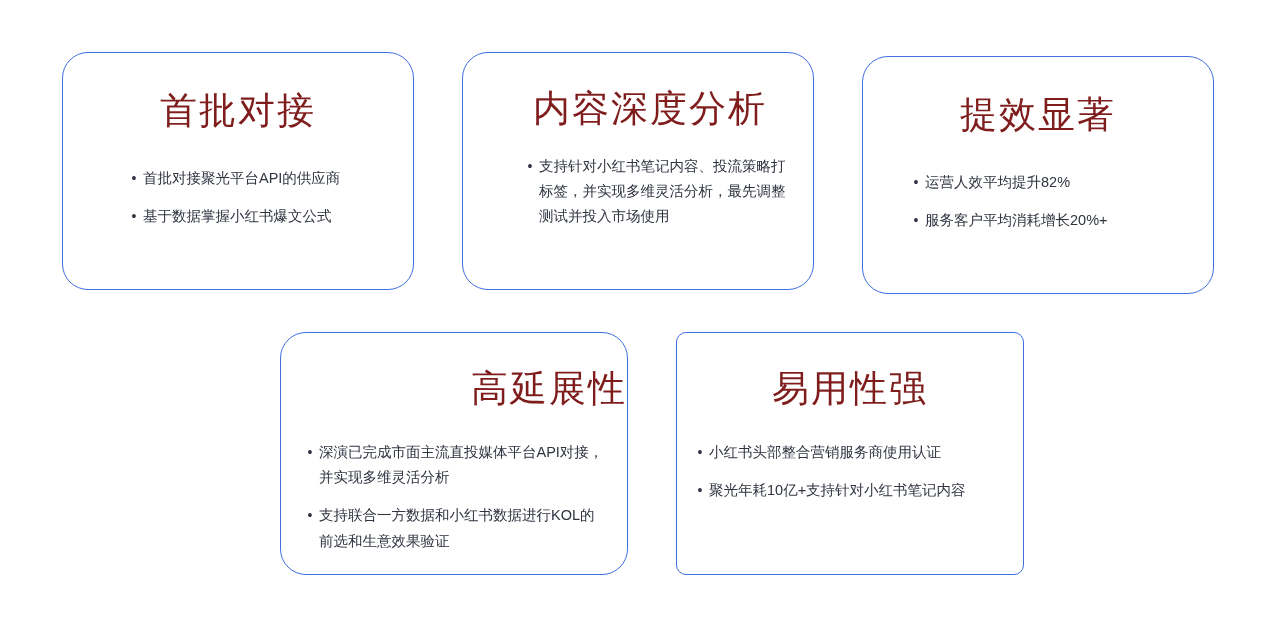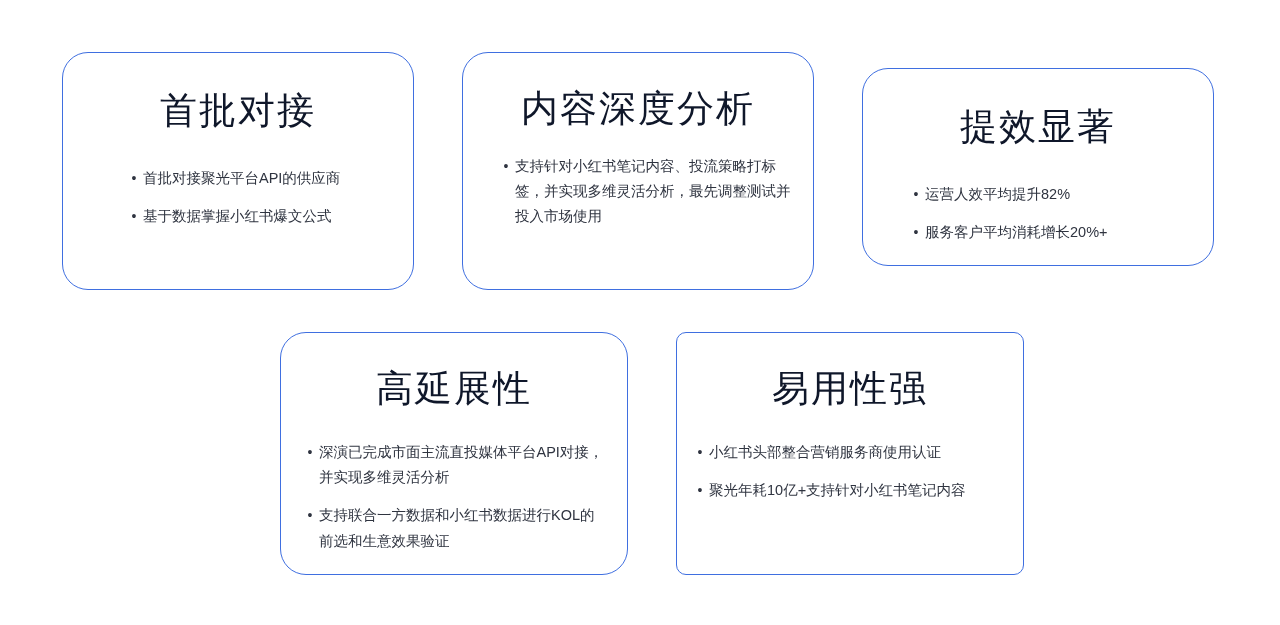--- a/index.html
+++ b/index.html
@@ -22,21 +22,21 @@
     position: absolute;
     box-sizing: border-box;
     border: 1.6px solid #3f6fe0;
     border-radius: 26px;
     background: #ffffff;
     display: flex;
     flex-direction: column;
     align-items: center;
   }
   .card-title {
-    color: #0f172a;
+    color: #7f1d1d;
     font-size: 37px;
     letter-spacing: 2px;
     line-height: 1.1;
     margin-top: 38px;
     margin-bottom: 10px;
     white-space: nowrap;
     font-weight: 400;
   }
   .bullets {
     width: 100%;
@@ -58,24 +58,24 @@
     color: #2f3440;
     font-size: 14px;
     line-height: 1.75;
   }
   .bullet-text {
     flex: 1 1 auto;
   }
 
   
   #card-0 { left: 62px;  top: 52px;  width: 352px; height: 238px; }
-  #card-1 { left: 462px; top: 52px;  width: 352px; height: 238px; }
-  #card-2 { left: 862px; top: 68px;  width: 352px; height: 198px; }
+  #card-1 { left: 462px; top: 52px;  width: 352px; height: 238px; padding-left: 24px; }
+  #card-2 { left: 862px; top: 56px;  width: 352px; height: 238px; }
   
-  #card-3 { left: 280px; top: 332px; width: 348px; height: 243px; }
+  #card-3 { left: 280px; top: 332px; width: 348px; height: 243px; align-items: flex-end; }
   #card-4 { left: 676px; top: 332px; width: 348px; height: 243px; border-radius: 10px; }
 
   #card-0 .bullets { padding-left: 62px; padding-right: 20px; }
   #card-1 .bullets { padding-left: 34px; padding-right: 22px; }
   #card-2 .bullets { padding-left: 44px; padding-right: 20px; }
   #card-3 .bullets { padding-left: 20px; padding-right: 20px; }
   #card-4 .bullets { padding-left: 14px; padding-right: 20px; }
 
   #card-1 .card-title,
   #card-3 .card-title,

